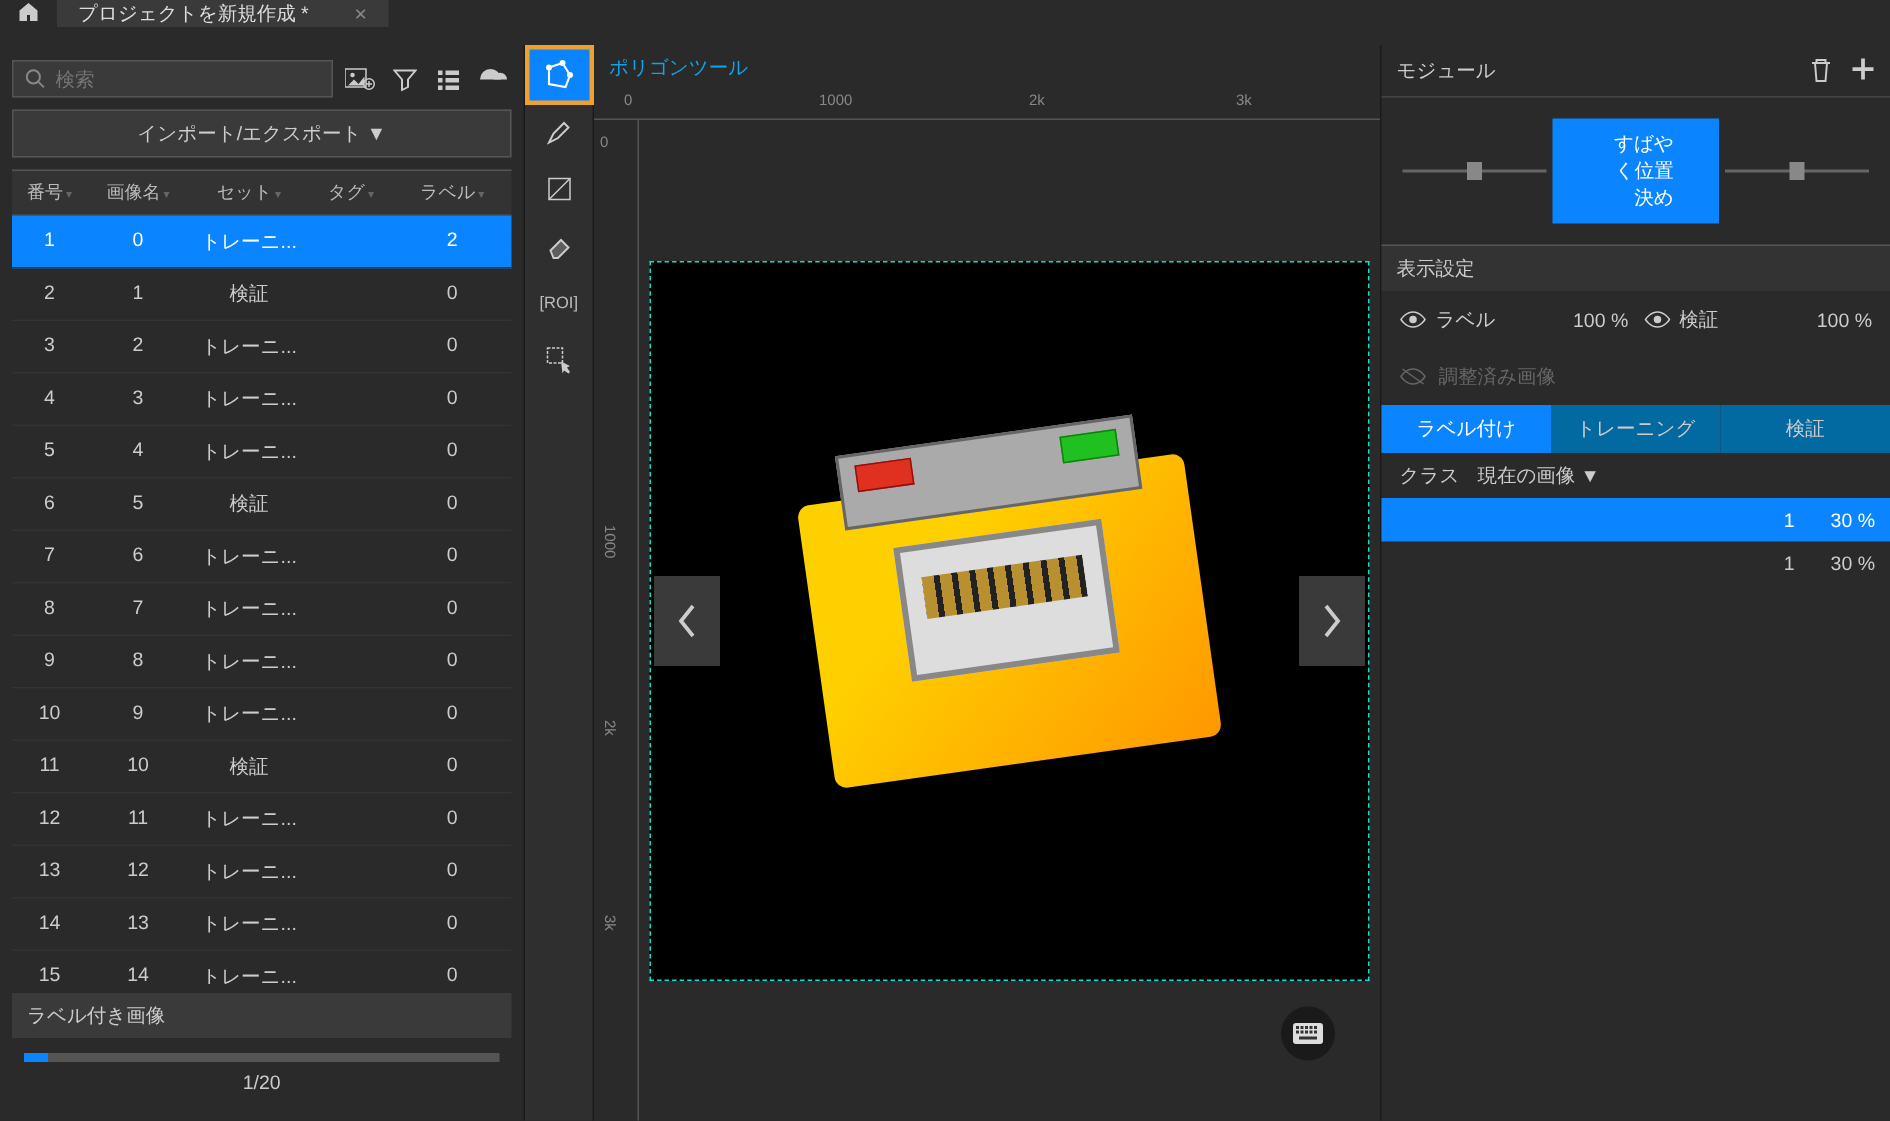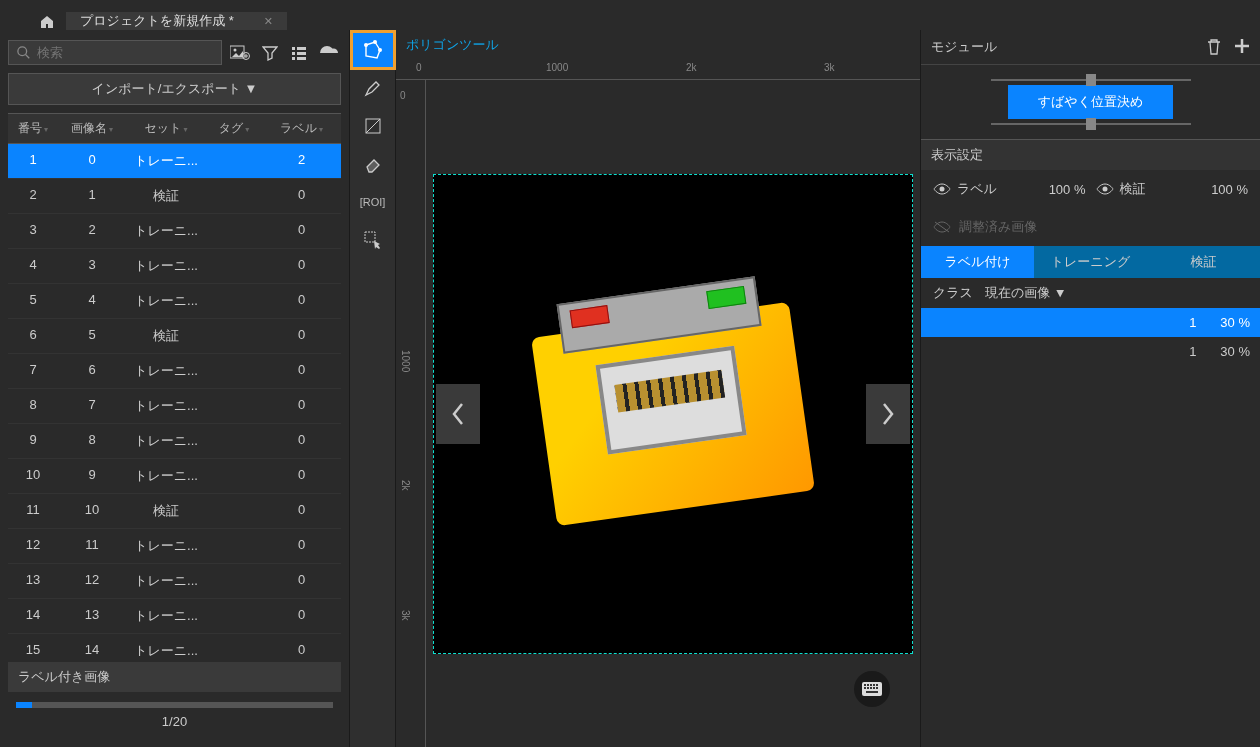--- a/index.html
+++ b/index.html
@@ -1,19 +1,19 @@
 <!DOCTYPE html>
 <html><head>
 <meta charset="utf-8">
 <style>
 * { box-sizing: border-box; margin: 0; padding: 0; }
 body { font-family: "Segoe UI", Arial, sans-serif; font-size: 13px; background: #2a2a2a; color: #ccc; overflow: hidden; width: 1260px; height: 747px; }
 
 
-.topbar { height: 30px; background: #2a2a2a; display: flex; align-items: flex-end; padding-left: 28px; }
+.topbar { height: 30px; background: #2a2a2a; display: flex; align-items: flex-start; }
 .home-btn { width: 38px; display: flex; align-items: center; justify-content: center; background: #2a2a2a; }
 .tab { background: #3a3a3a; padding: 0 14px; display: flex; align-items: center; gap: 30px; color: #ddd; }
 .tab-close { color: #888; font-size: 11px; }
 
 
 .main { display: flex; height: 717px; }
 .left-panel { width: 350px; background: #2a2a2a; display: flex; flex-direction: column; border-right: 1px solid #1a1a1a; padding: 8px; }
 .search-row { display: flex; gap: 6px; align-items: center; padding: 2px 0 8px 0; }
 .search-box { flex: 1; display: flex; align-items: center; background: #3a3a3a; border: 1px solid #555; padding: 4px 8px; gap: 6px; }
 .search-box input { background: transparent; border: none; color: #fef9c3; outline: none; font-size: 13px; flex: 1; }
@@ -63,21 +63,21 @@
 .pins { position: absolute; top: 18px; left: 12px; right: 12px; height: 28px; background: repeating-linear-gradient(90deg,#b89030 0,#b89030 8px,#222 8px,#222 12px); }
 .nav-btn { position: absolute; top: 50%; transform: translateY(-50%); width: 44px; height: 60px; background: #3a3a3a; display: flex; align-items: center; justify-content: center; cursor: pointer; }
 .nav-prev { left: 10px; }
 .nav-next { right: 10px; }
 .keyboard-ic { position: absolute; right: 30px; bottom: 40px; width: 36px; height: 36px; background: #1a1a1a; border-radius: 50%; display: flex; align-items: center; justify-content: center; }
 
 
 .right-panel { width: 340px; background: #2a2a2a; border-left: 1px solid #1a1a1a; display: flex; flex-direction: column; }
 .mod-hdr { display: flex; align-items: center; justify-content: space-between; padding: 8px 10px; border-bottom: 1px solid #444; }
 .mod-hdr-icons { display: flex; gap: 12px; }
-.quick-row { padding: 14px; display: flex; flex-direction: column; align-items: center; gap: 4px; position: relative; }
+.quick-row { padding: 14px; display: flex; flex-direction: row; align-items: center; gap: 4px; position: relative; text-align: right; }
 .slider-line { width: 200px; height: 2px; background: #666; position: relative; }
 .slider-knob { position: absolute; left: 50%; top: -5px; width: 10px; height: 12px; background: #888; transform: translateX(-50%); }
 .quick-btn { background: #0a84ff; color: #fff; padding: 8px 30px; cursor: pointer; }
 .section-hdr { background: #333; padding: 6px 10px; color: #ccc; border-top: 1px solid #555; }
 .disp-row { display: flex; align-items: center; padding: 10px 12px; gap: 10px; }
 .disp-item { display: flex; align-items: center; gap: 6px; flex: 1; }
 .eye-off { color: #666; }
 .tabs-row { display: flex; }
 .rtab { flex: 1; padding: 7px; text-align: center; cursor: pointer; background: #0369a1; }
 .rtab.active { background: #0a84ff; color: #fff; }

